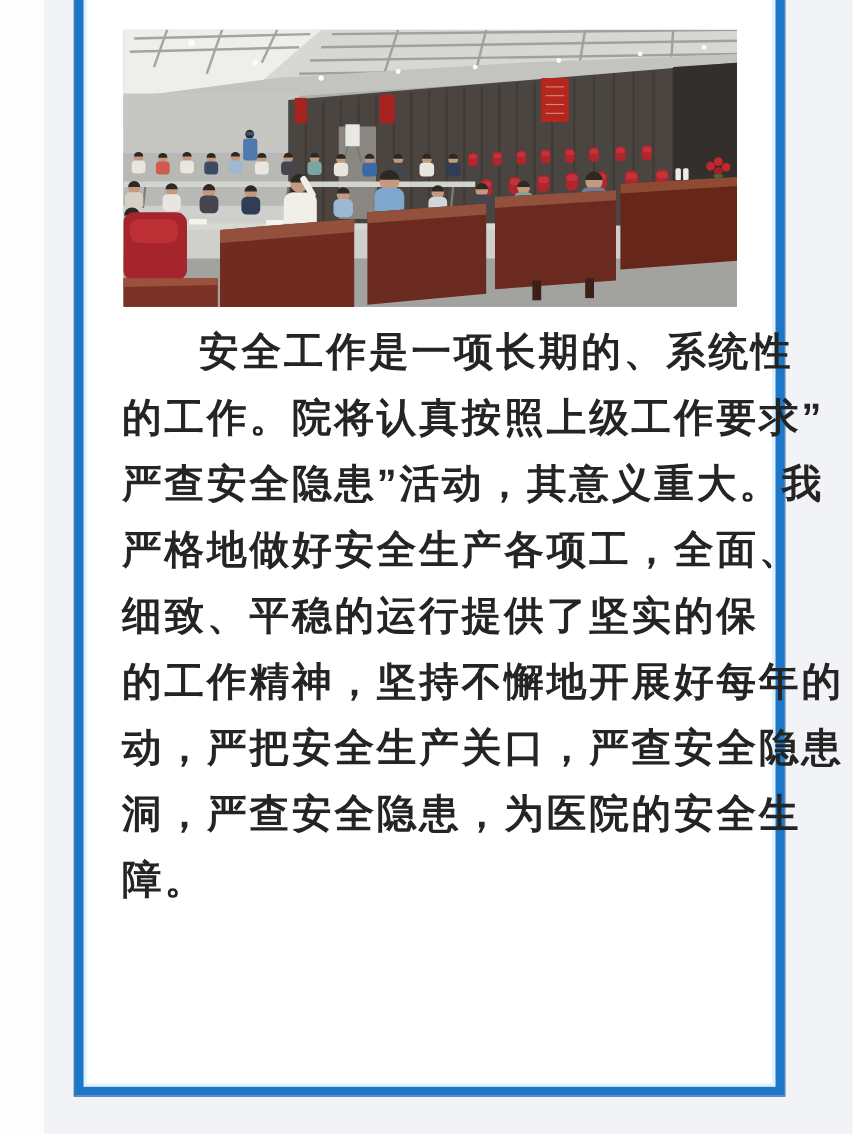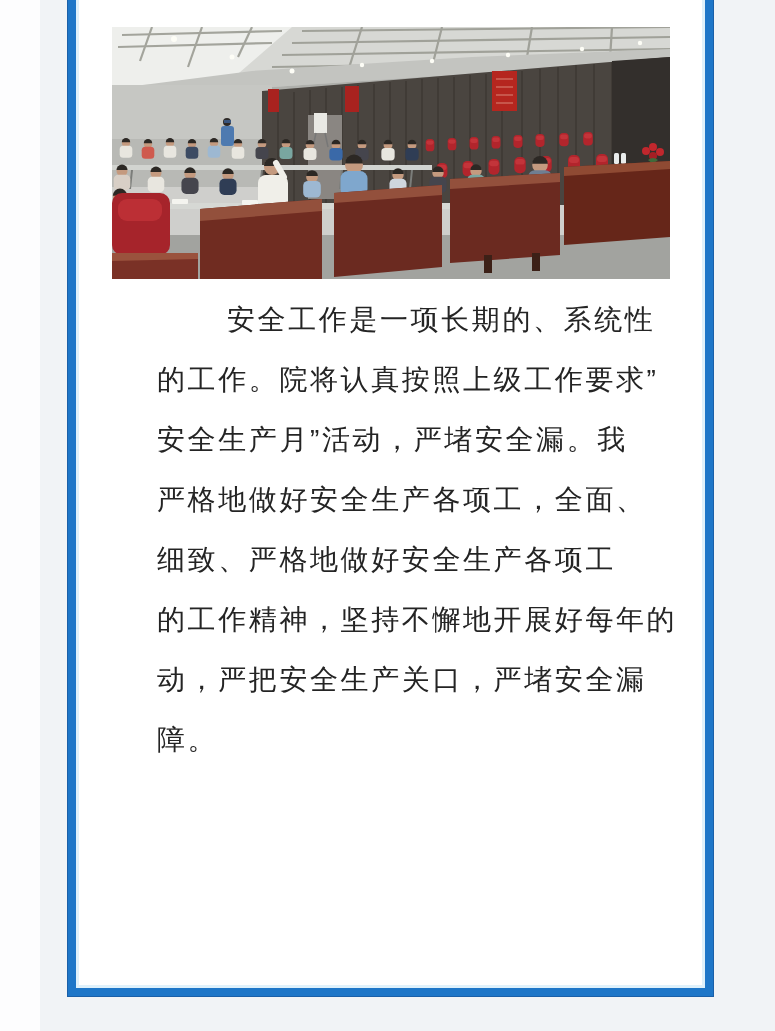--- a/index.html
+++ b/index.html
@@ -32,25 +32,24 @@
   }
   .photo-wrap svg { display: block; }
   .article-text {
     margin-top: 11px;
     padding: 0 34px 0 35px;
     color: #242424;
   }
   .article-line {
     height: 60px;
     line-height: 60px;
-    font-size: 28px;
+    font-size: 36px;
     letter-spacing: 2.6px;
     white-space: nowrap;
-    font-weight: 400;
-    margin-left: 46px;
+    font-weight: 700;
   }
   .article-line.indent { text-indent: 70px; }
 </style>
 </head>
 <body>
 
 <div class="gray-bg"></div>
 
 <div class="content-card">
 
@@ -277,21 +276,22 @@
         <polygon points="88,182 210,172 210,184 88,194" fill="#93503c"></polygon>
         <rect x="0" y="226" width="86" height="26" fill="#7a3126"></rect>
         <polygon points="0,226 86,226 86,232 0,234" fill="#9a523d"></polygon>
       </g>
     </svg>
   </div>
 
   <div class="article-text">
     <div class="article-line indent">安全工作是一项长期的、系统性</div>
     <div class="article-line">的工作。院将认真按照上级工作要求”</div>
-    <div class="article-line">安全生产月”活动，严堵安全漏。我</div>
+    <div class="article-line">严查安全隐患”活动，其意义重大。我</div>
     <div class="article-line">严格地做好安全生产各项工，全面、</div>
-    <div class="article-line">细致、严格地做好安全生产各项工</div>
+    <div class="article-line">细致、平稳的运行提供了坚实的保</div>
     <div class="article-line">的工作精神，坚持不懈地开展好每年的</div>
-    <div class="article-line">动，严把安全生产关口，严堵安全漏</div>
+    <div class="article-line">动，严把安全生产关口，严查安全隐患</div>
+    <div class="article-line">洞，严查安全隐患，为医院的安全生</div>
     <div class="article-line">障。</div>
   </div>
 
 </div>
 
 </body></html>

